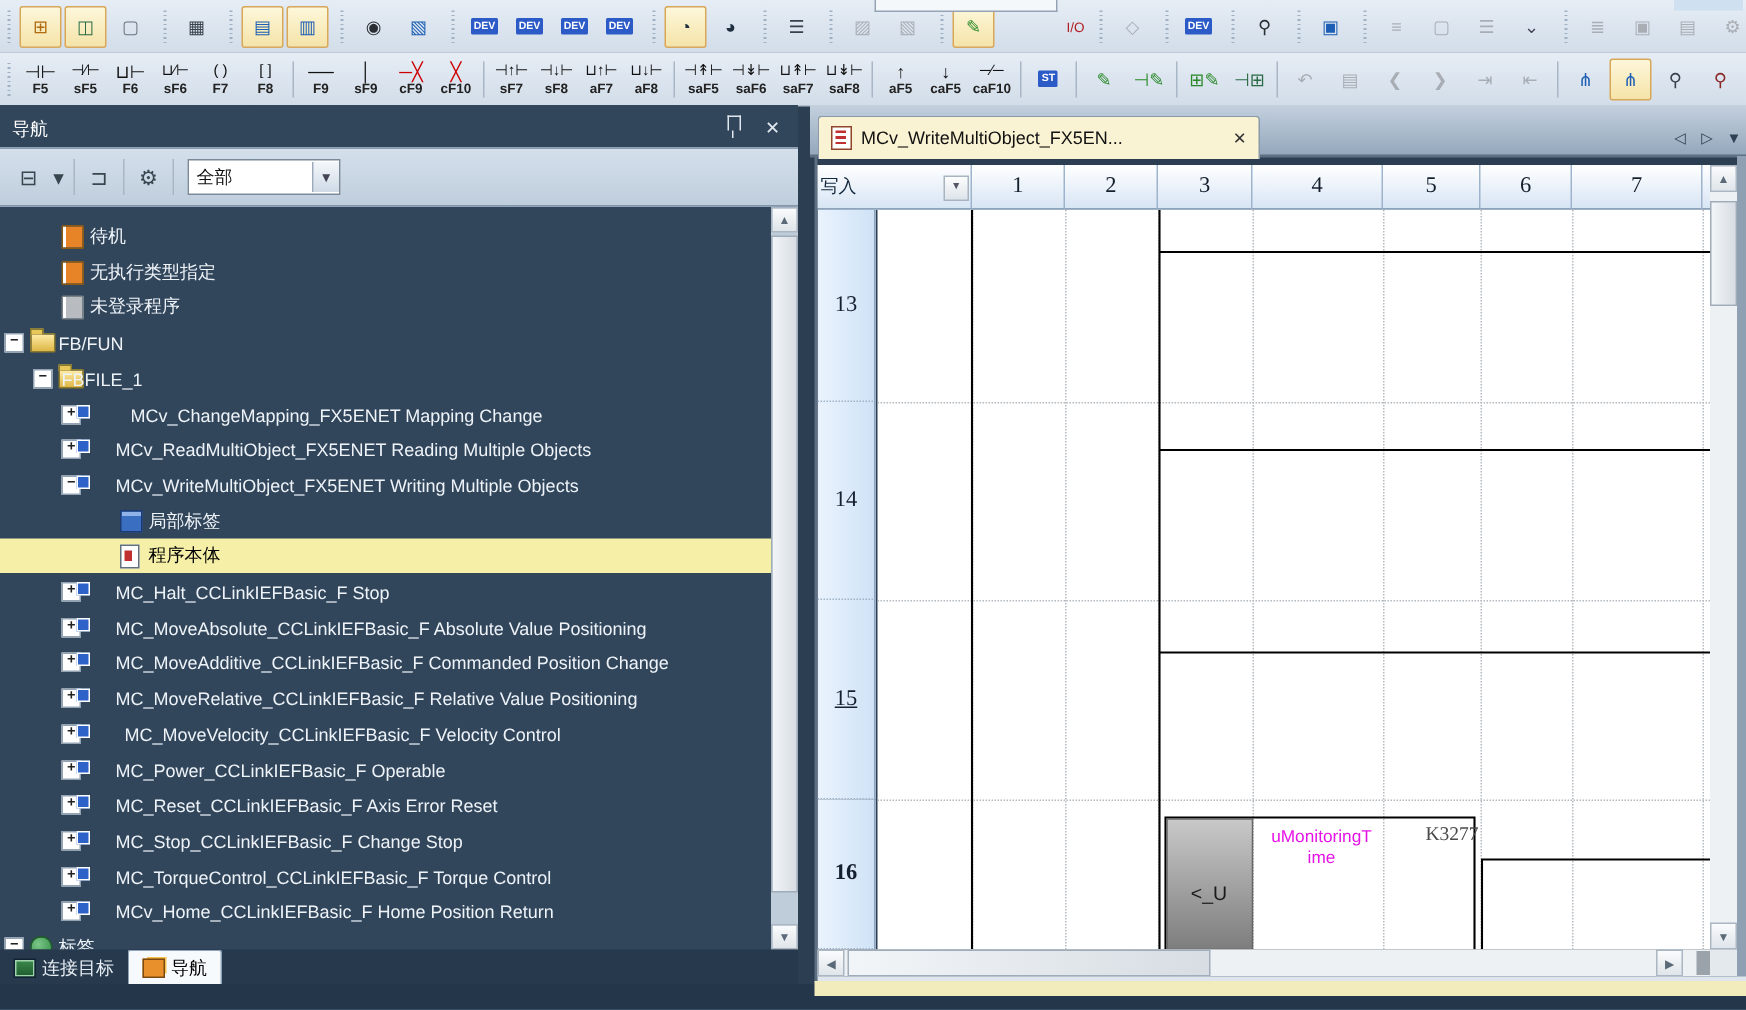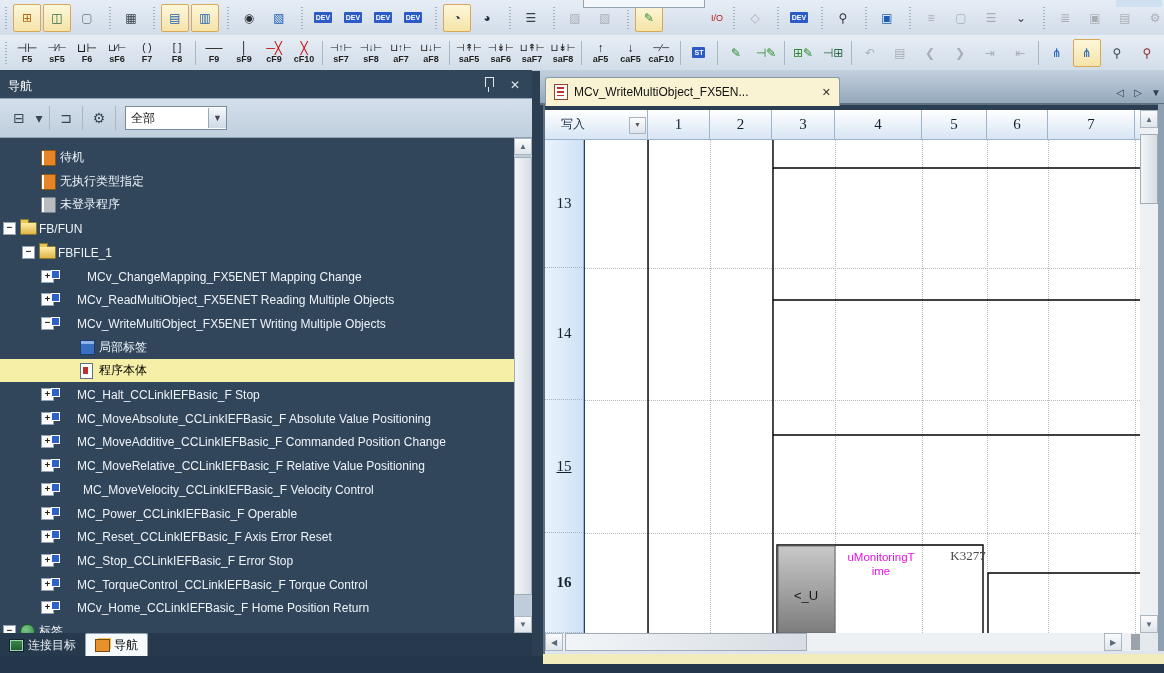--- a/index.html
+++ b/index.html
@@ -92,21 +92,21 @@
         background:repeating-linear-gradient(#c03030 0 2px,#fff 2px 4px);}
   .tabclose{margin-left:4px;color:#333;font-size:11px;}
   .tabnavbtn{position:absolute;top:84px;width:16px;height:16px;color:#2e4154;font-size:10px;
              display:flex;align-items:center;justify-content:center;}
   #docframe-l{position:absolute;left:543px;top:104px;width:2px;height:551px;background:#5f7082;}
   #grid-header{position:absolute;left:545px;top:110px;width:595px;height:30px;
                background:linear-gradient(#ffffff,#d7e5f4);border-bottom:1px solid #9db4cc;box-sizing:border-box;}
   .ghcell{position:absolute;top:0;height:29px;border-right:1px solid #9db4cc;box-sizing:border-box;
           display:flex;align-items:center;justify-content:center;
           font-family:"Liberation Serif","DejaVu Serif",serif;font-size:15px;color:#15202e;}
-  .gh-mode{justify-content:flex-start;padding-left:16px;font-family:"Liberation Sans","DejaVu Sans",sans-serif;
+  .gh-mode{justify-content:flex-start;padding-left:2px;font-family:"Liberation Sans","DejaVu Sans",sans-serif;
            font-size:12px;color:#12263c;}
   .gh-drop{position:absolute;left:84px;top:7px;width:15px;height:15px;background:linear-gradient(#fdfdfd,#dde4ea);
            border:1px solid #a8b4c0;color:#556;font-size:8px;text-align:center;line-height:14px;}
   #gh-corner{position:absolute;left:1140px;top:110px;width:18px;height:30px;background:#e4ecf4;border-bottom:1px solid #9db4cc;box-sizing:border-box;}
   #rownums{position:absolute;left:545px;top:140px;width:43px;height:493px;overflow:hidden;}
   .rncell{position:absolute;left:0;width:39px;background:linear-gradient(90deg,#eaf3fd,#cfe2f6);
           border-right:1px solid #9db4cc;border-bottom:1px dotted #9fb2c6;box-sizing:border-box;
           display:flex;align-items:center;justify-content:center;
           font-family:"Liberation Serif","DejaVu Serif",serif;font-size:15px;color:#15202e;}
   #canvas{position:absolute;left:585px;top:140px;width:555px;height:493px;background:#fff;overflow:hidden;}
@@ -449,21 +449,21 @@
           <span style="position: absolute; left: 60px;">未登录程序</span>
         </div>
         <div class="trow" style="top: 79px;">
           <span class="exp" style="left: 3px;">−</span>
           <span class="tico i-fld" style="left: 20px;"></span>
           <span style="position: absolute; left: 39px;">FB/FUN</span>
         </div>
         <div class="trow" style="top: 103px;">
           <span class="exp" style="left: 22px;">−</span>
           <span class="tico i-fld" style="left: 39px;"></span>
-          <span style="position: absolute; left: 58px;">FBFILE_1</span>
+          <span style="position: absolute; left: 41px;">FBFILE_1</span>
         </div>
         <div class="trow" style="top: 127px;">
           <span class="exp" style="left: 41px;">+</span>
           <span class="tico i-fb" style="left: 58px;"></span>
           <span style="position: absolute; left: 87px;">MCv_ChangeMapping_FX5ENET Mapping Change</span>
         </div>
         <div class="trow" style="top: 150px;">
           <span class="exp" style="left: 41px;">+</span>
           <span class="tico i-fb" style="left: 58px;"></span>
           <span style="position: absolute; left: 77px;">MCv_ReadMultiObject_FX5ENET Reading Multiple Objects</span>
@@ -512,21 +512,21 @@
           <span style="position: absolute; left: 77px;">MC_Power_CCLinkIEFBasic_F Operable</span>
         </div>
         <div class="trow" style="top: 387px;">
           <span class="exp" style="left: 41px;">+</span>
           <span class="tico i-fb" style="left: 58px;"></span>
           <span style="position: absolute; left: 77px;">MC_Reset_CCLinkIEFBasic_F Axis Error Reset</span>
         </div>
         <div class="trow" style="top: 411px;">
           <span class="exp" style="left: 41px;">+</span>
           <span class="tico i-fb" style="left: 58px;"></span>
-          <span style="position: absolute; left: 77px;">MC_Stop_CCLinkIEFBasic_F Error Stop</span>
+          <span style="position: absolute; left: 77px;">MC_Stop_CCLinkIEFBasic_F Change Stop</span>
         </div>
         <div class="trow" style="top: 435px;">
           <span class="exp" style="left: 41px;">+</span>
           <span class="tico i-fb" style="left: 58px;"></span>
           <span style="position: absolute; left: 77px;">MC_TorqueControl_CCLinkIEFBasic_F Torque Control</span>
         </div>
         <div class="trow" style="top: 458px;">
           <span class="exp" style="left: 41px;">+</span>
           <span class="tico i-fb" style="left: 58px;"></span>
           <span style="position: absolute; left: 77px;">MCv_Home_CCLinkIEFBasic_F Home Position Return</span>

